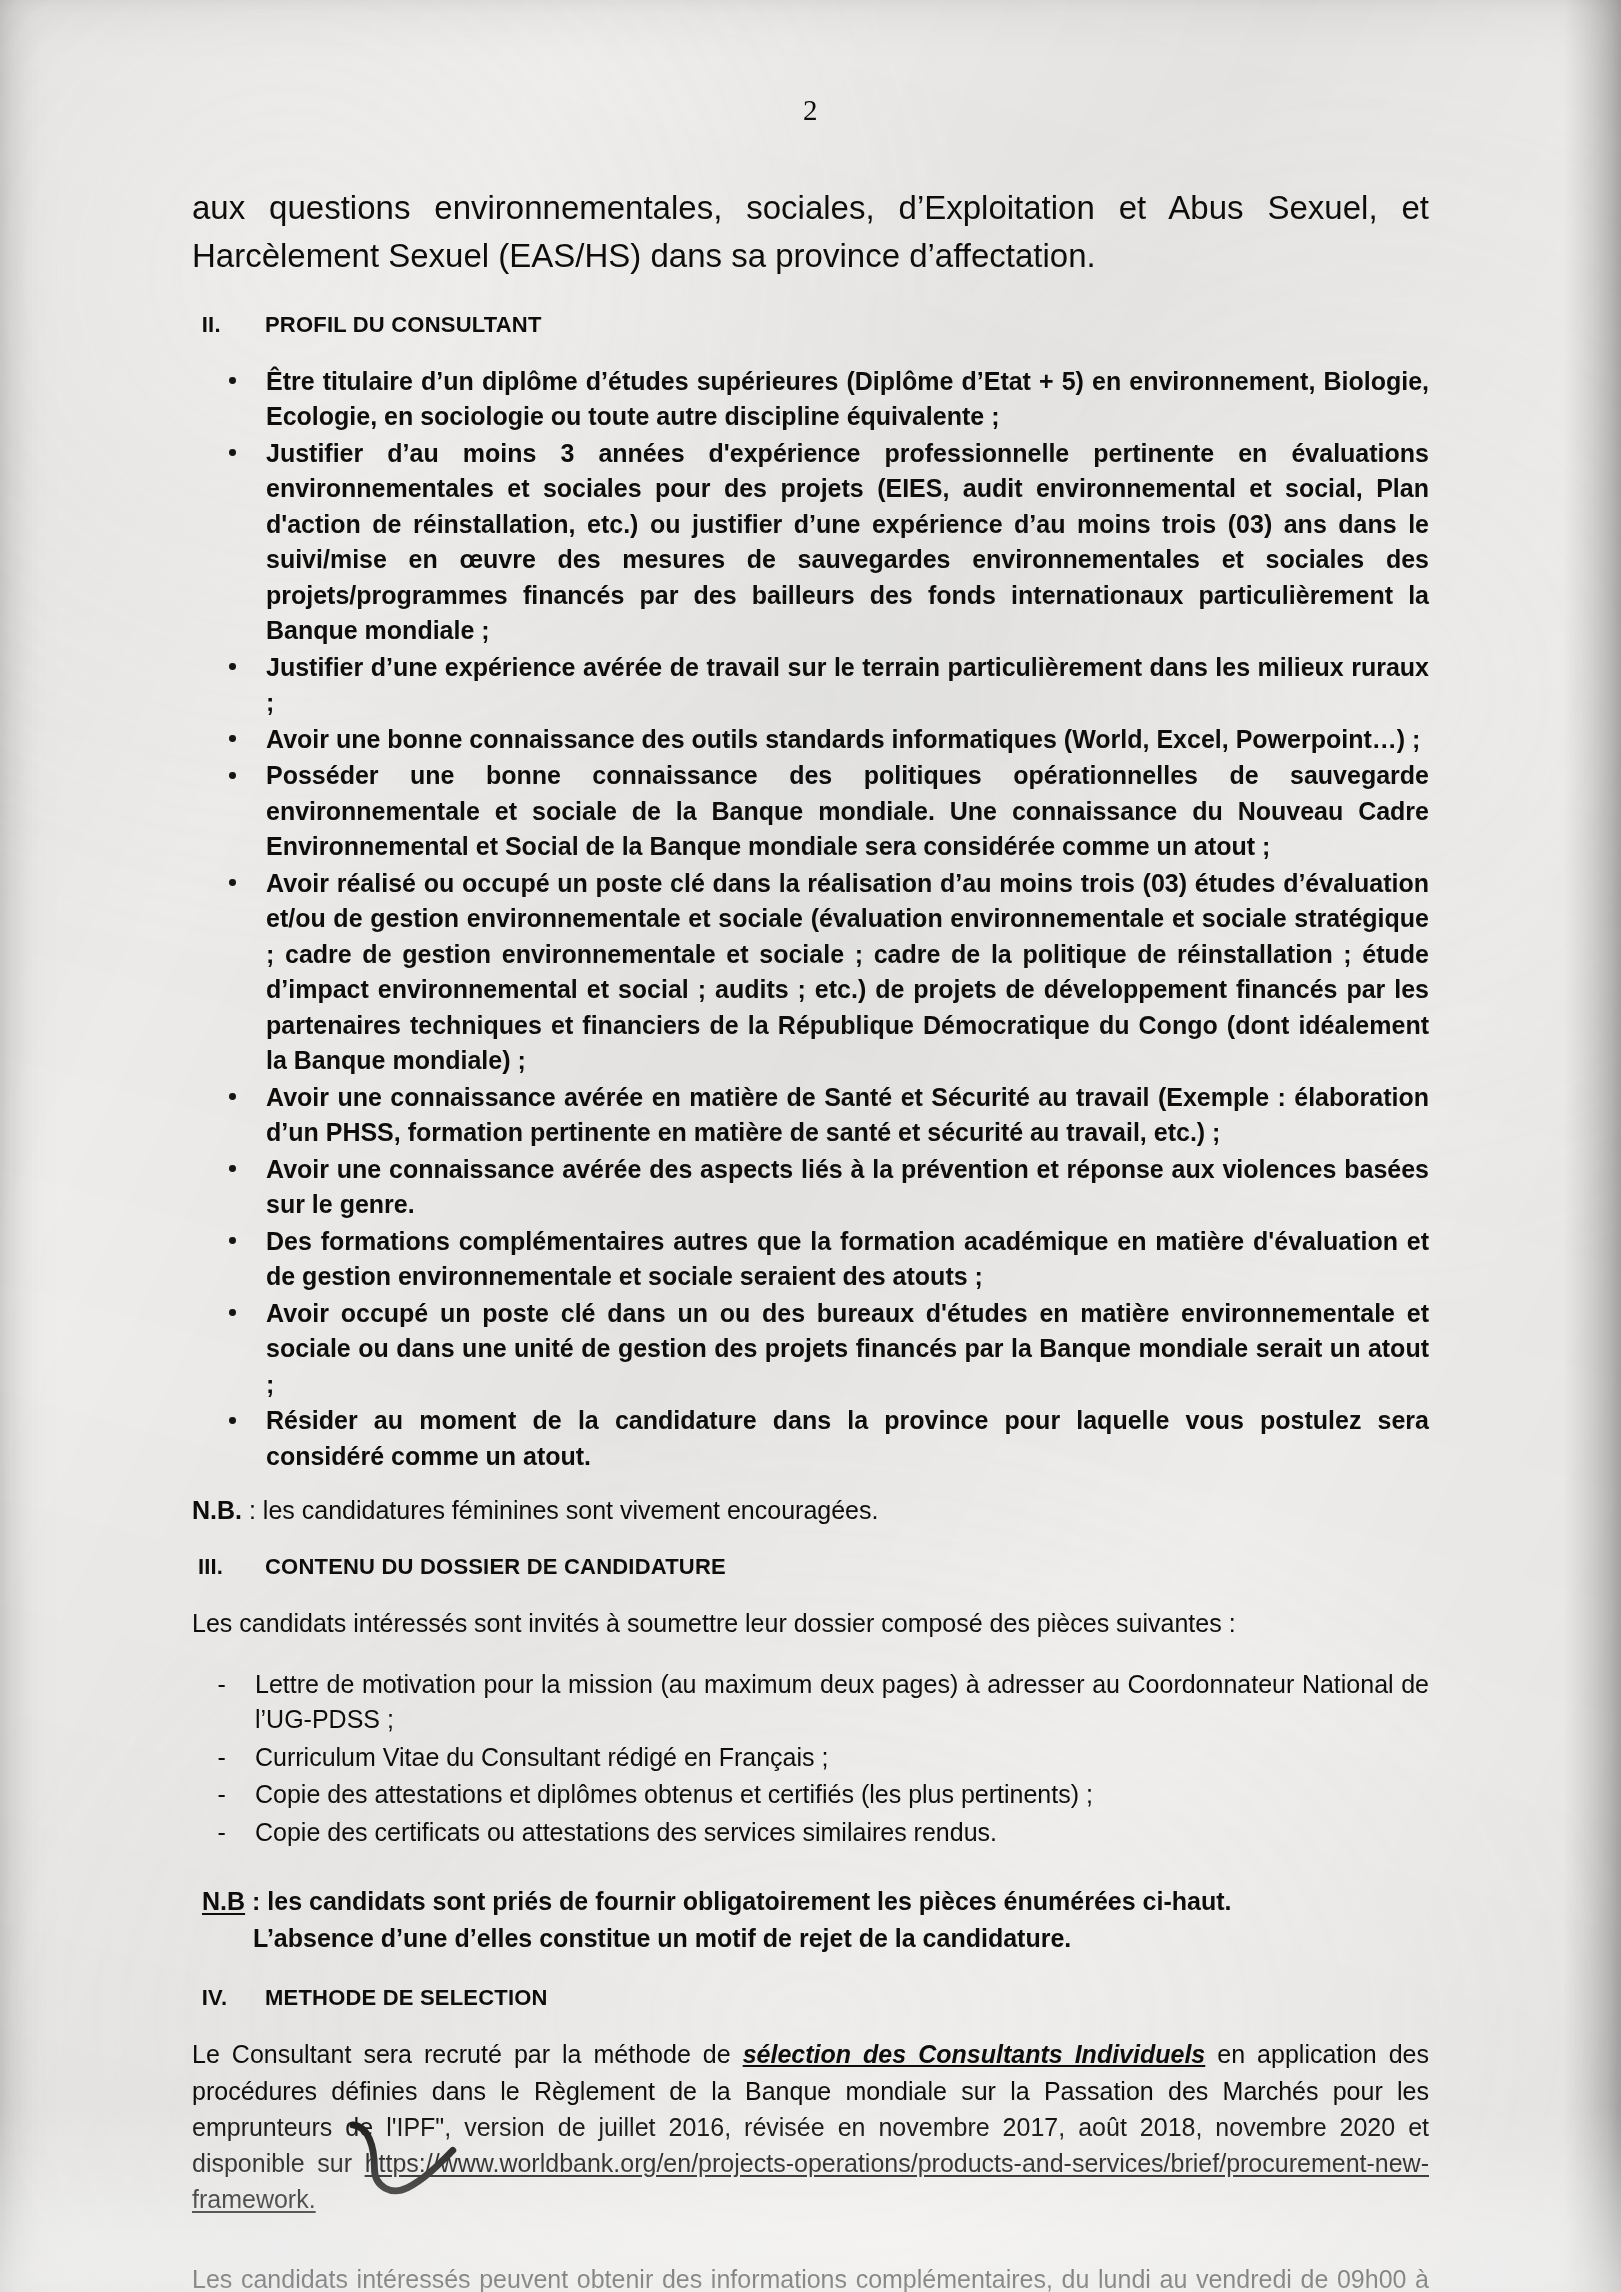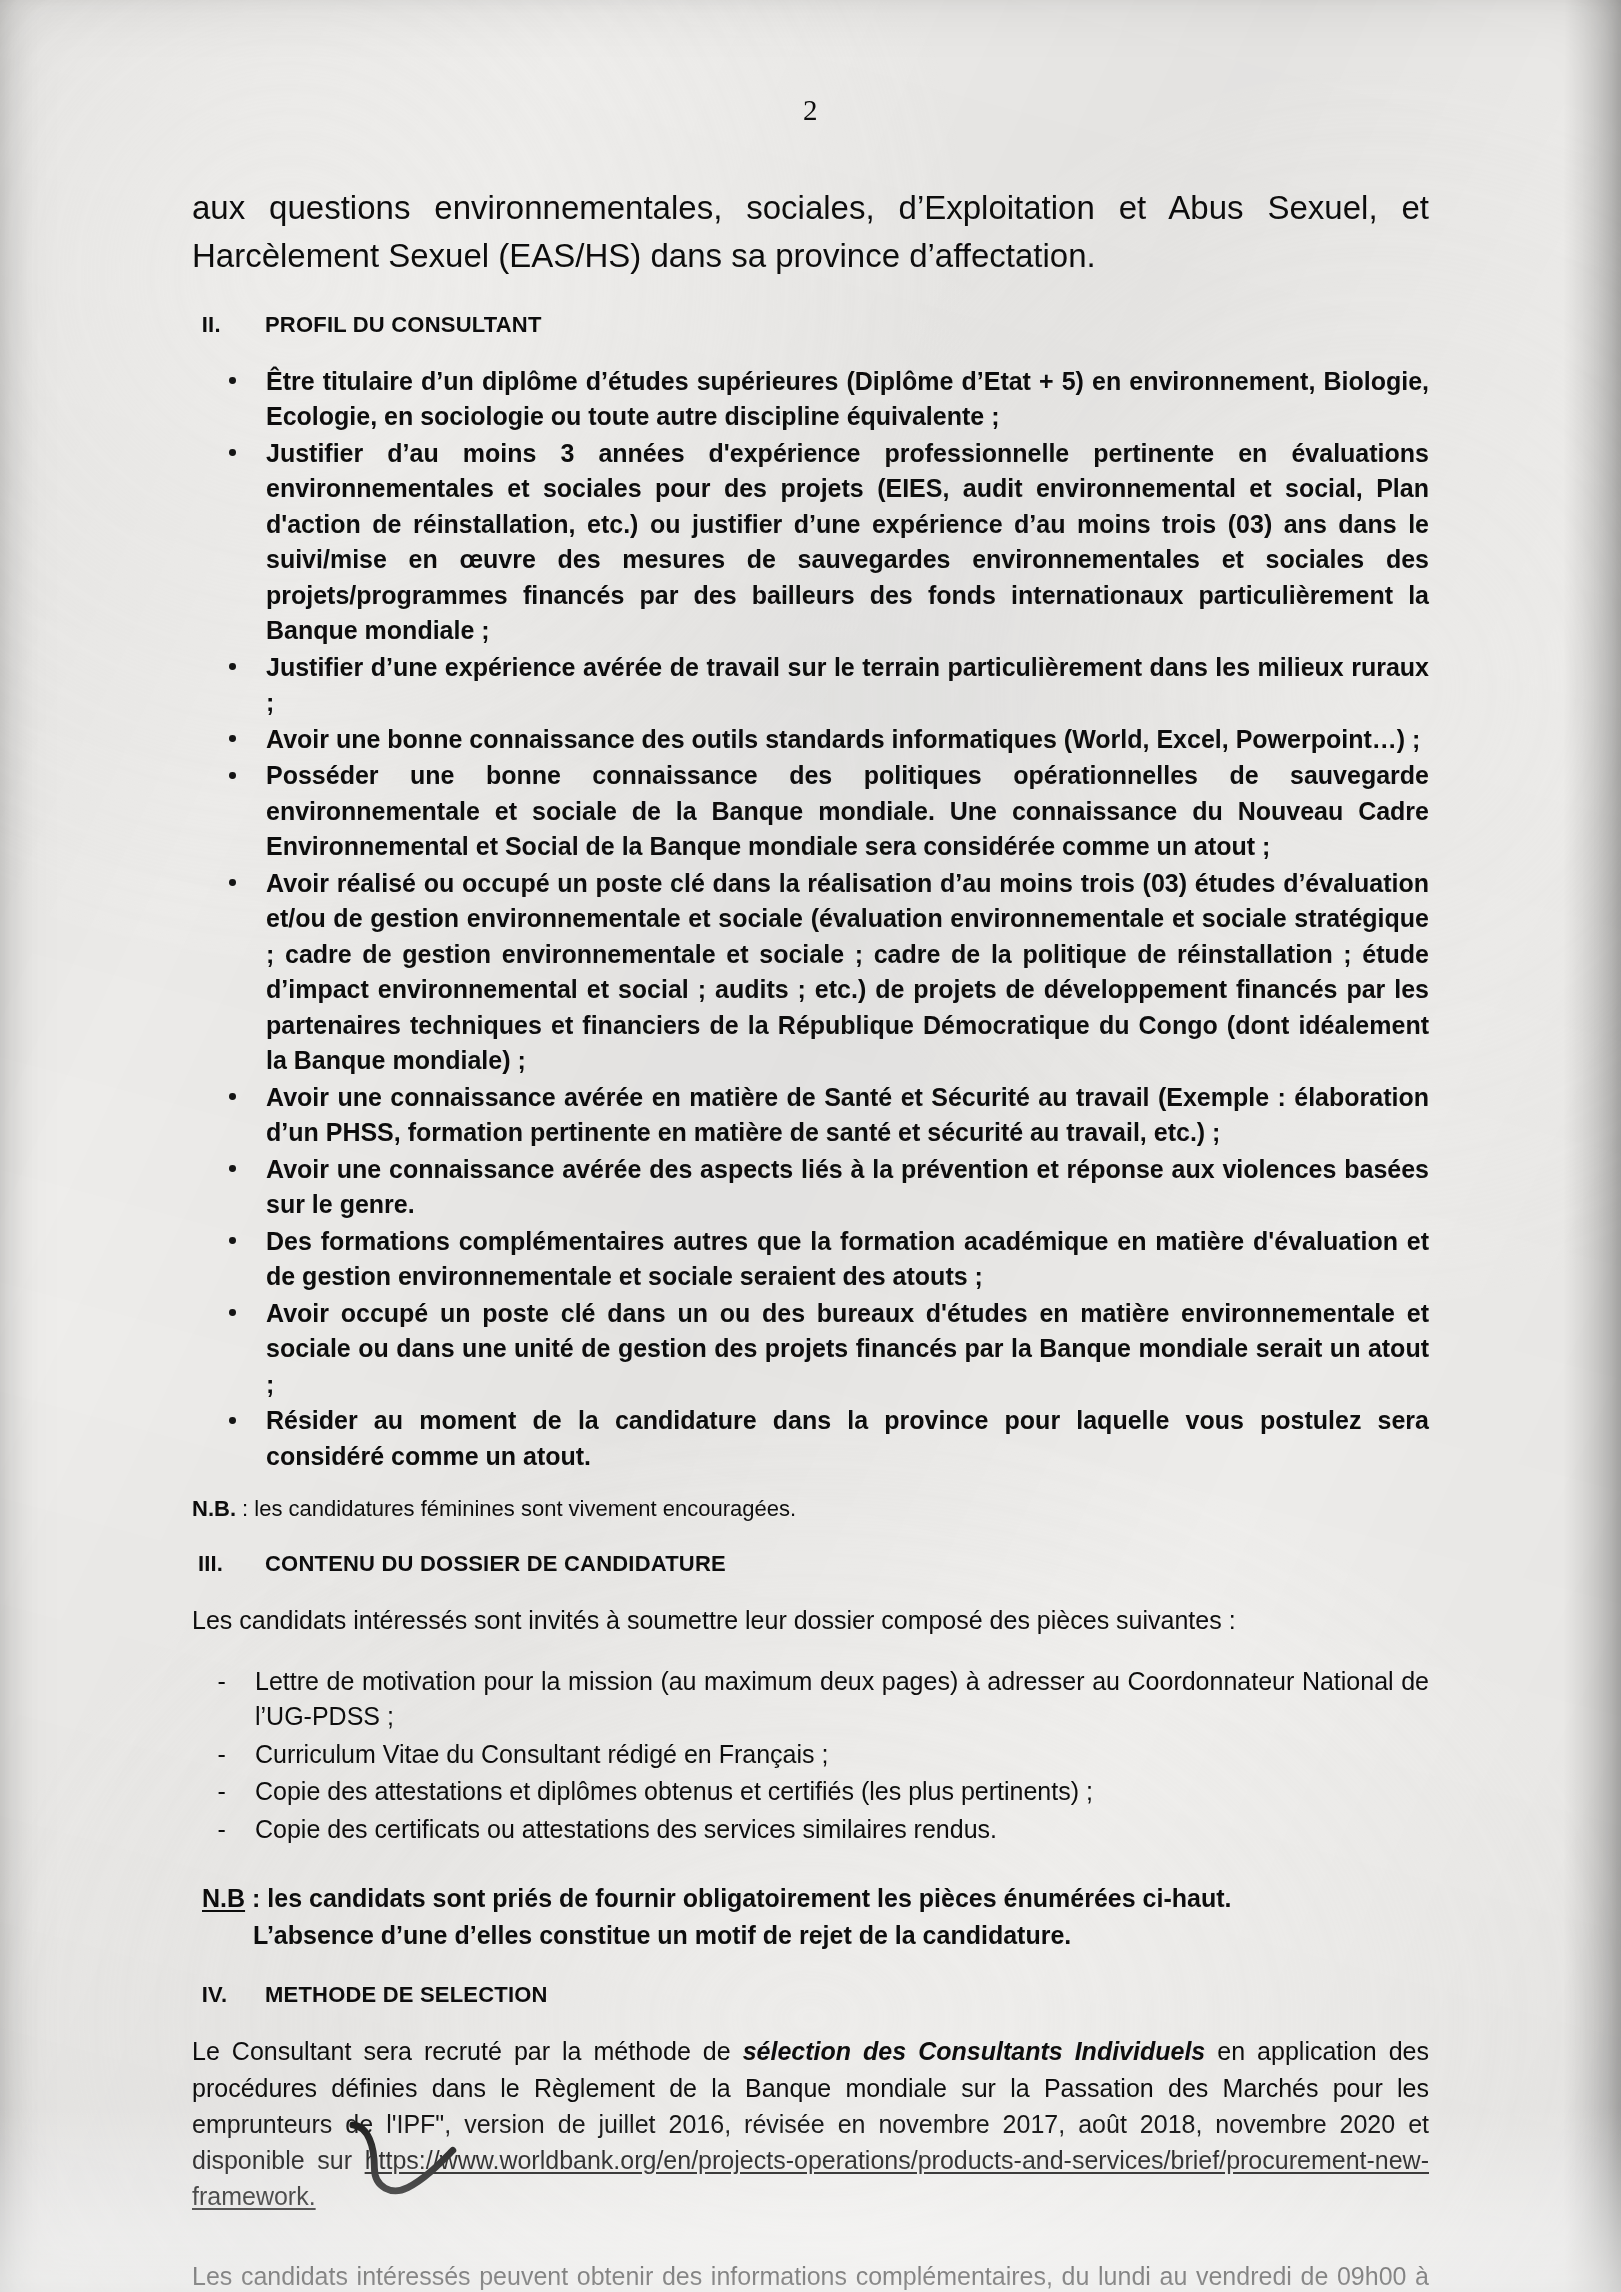--- a/index.html
+++ b/index.html
@@ -140,21 +140,21 @@
   ul.dashes > li::before {
     content: "-";
     position: absolute;
     left: 25.5px;
     top: 0;
   }
   ul.dashes > li.nojustify { text-align: left; }
 
   .nb-line {
     margin: 21.6px 0 29px 0;
-    font-size: 22px;
+    font-size: 25px;
   }
   .nb-line .lbl { font-weight: bold; }
 
   .nb-block {
     margin: 33px 0 29px 10px;
     font-weight: bold;
     font-size: 25px;
     line-height: 1.45;
     text-align: justify;
   }
@@ -168,21 +168,21 @@
     text-align: left;
   }
 
   .body-para {
     margin: 0 0 25.5px 0;
     text-align: justify;
     font-size: 25px;
     line-height: 1.45;
   }
   .body-para.last { margin-bottom: 0; }
-  .body-para i { font-weight: bold; font-style: italic; }
+  .body-para i { font-weight: bold; font-style: italic; text-decoration: underline; }
 
   .link {
     text-decoration: underline;
     text-underline-offset: 2.9px;
   }
 
   .spacer-sm { height: 17.6px; }
 
   .signature {
     position: absolute;

